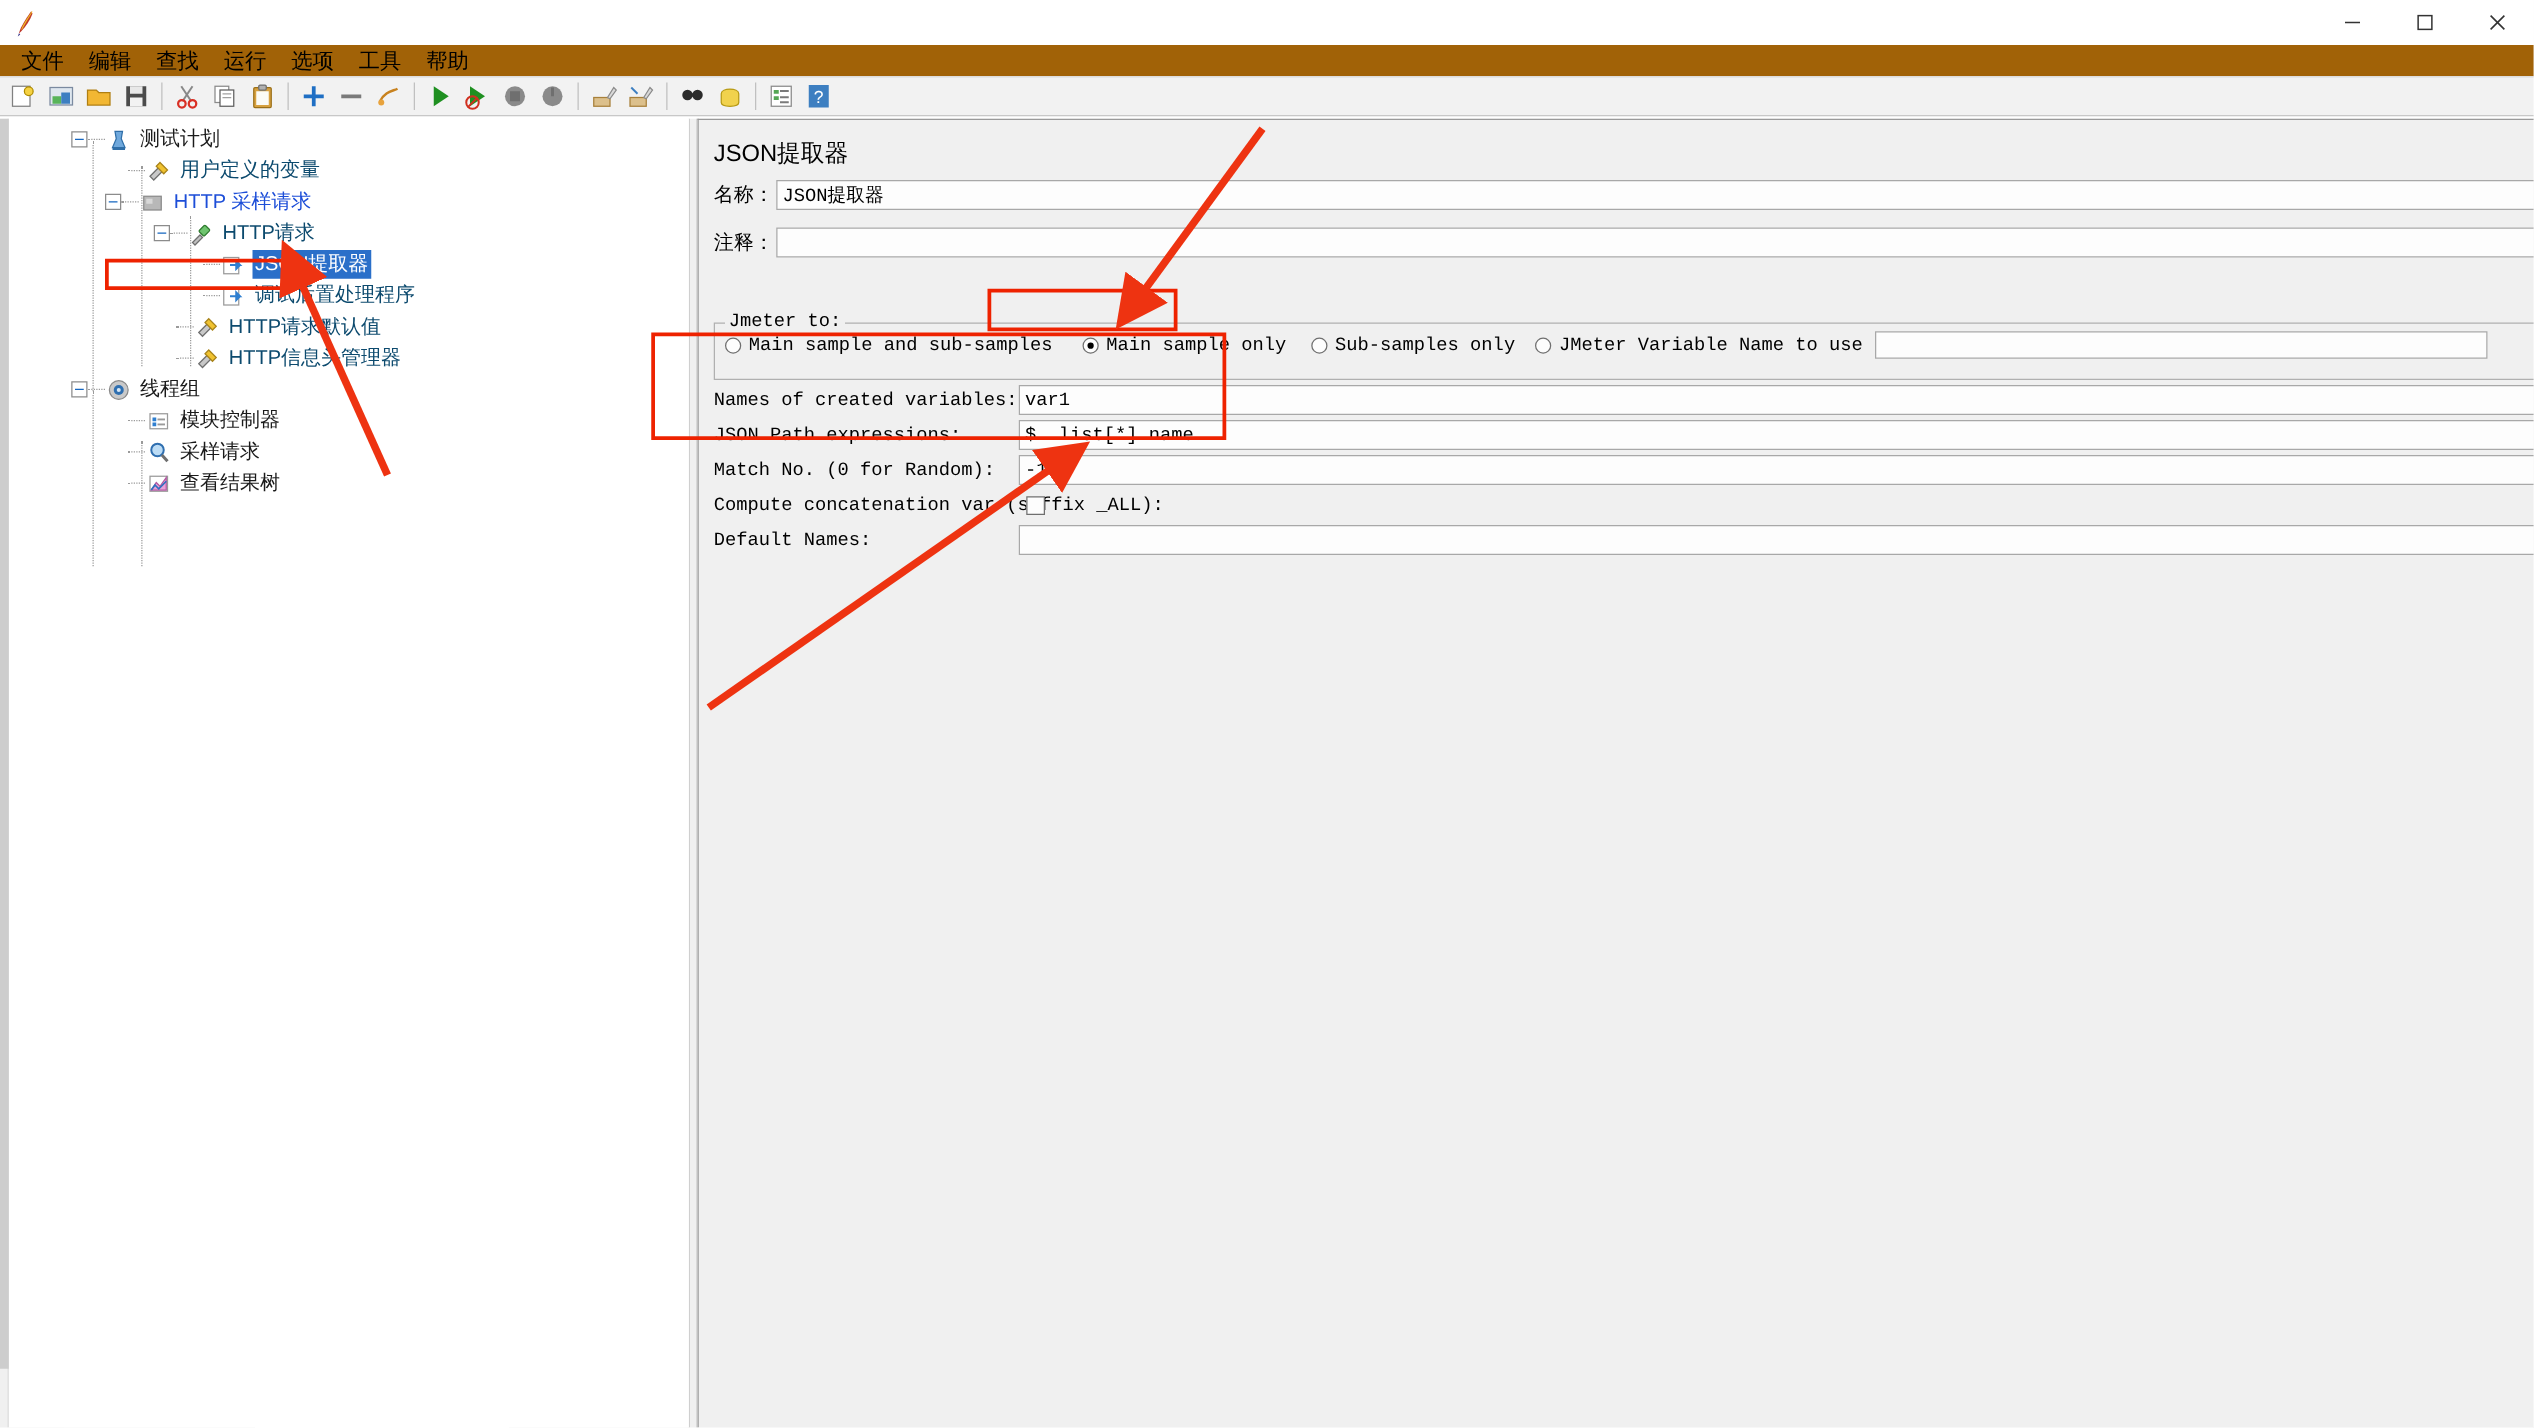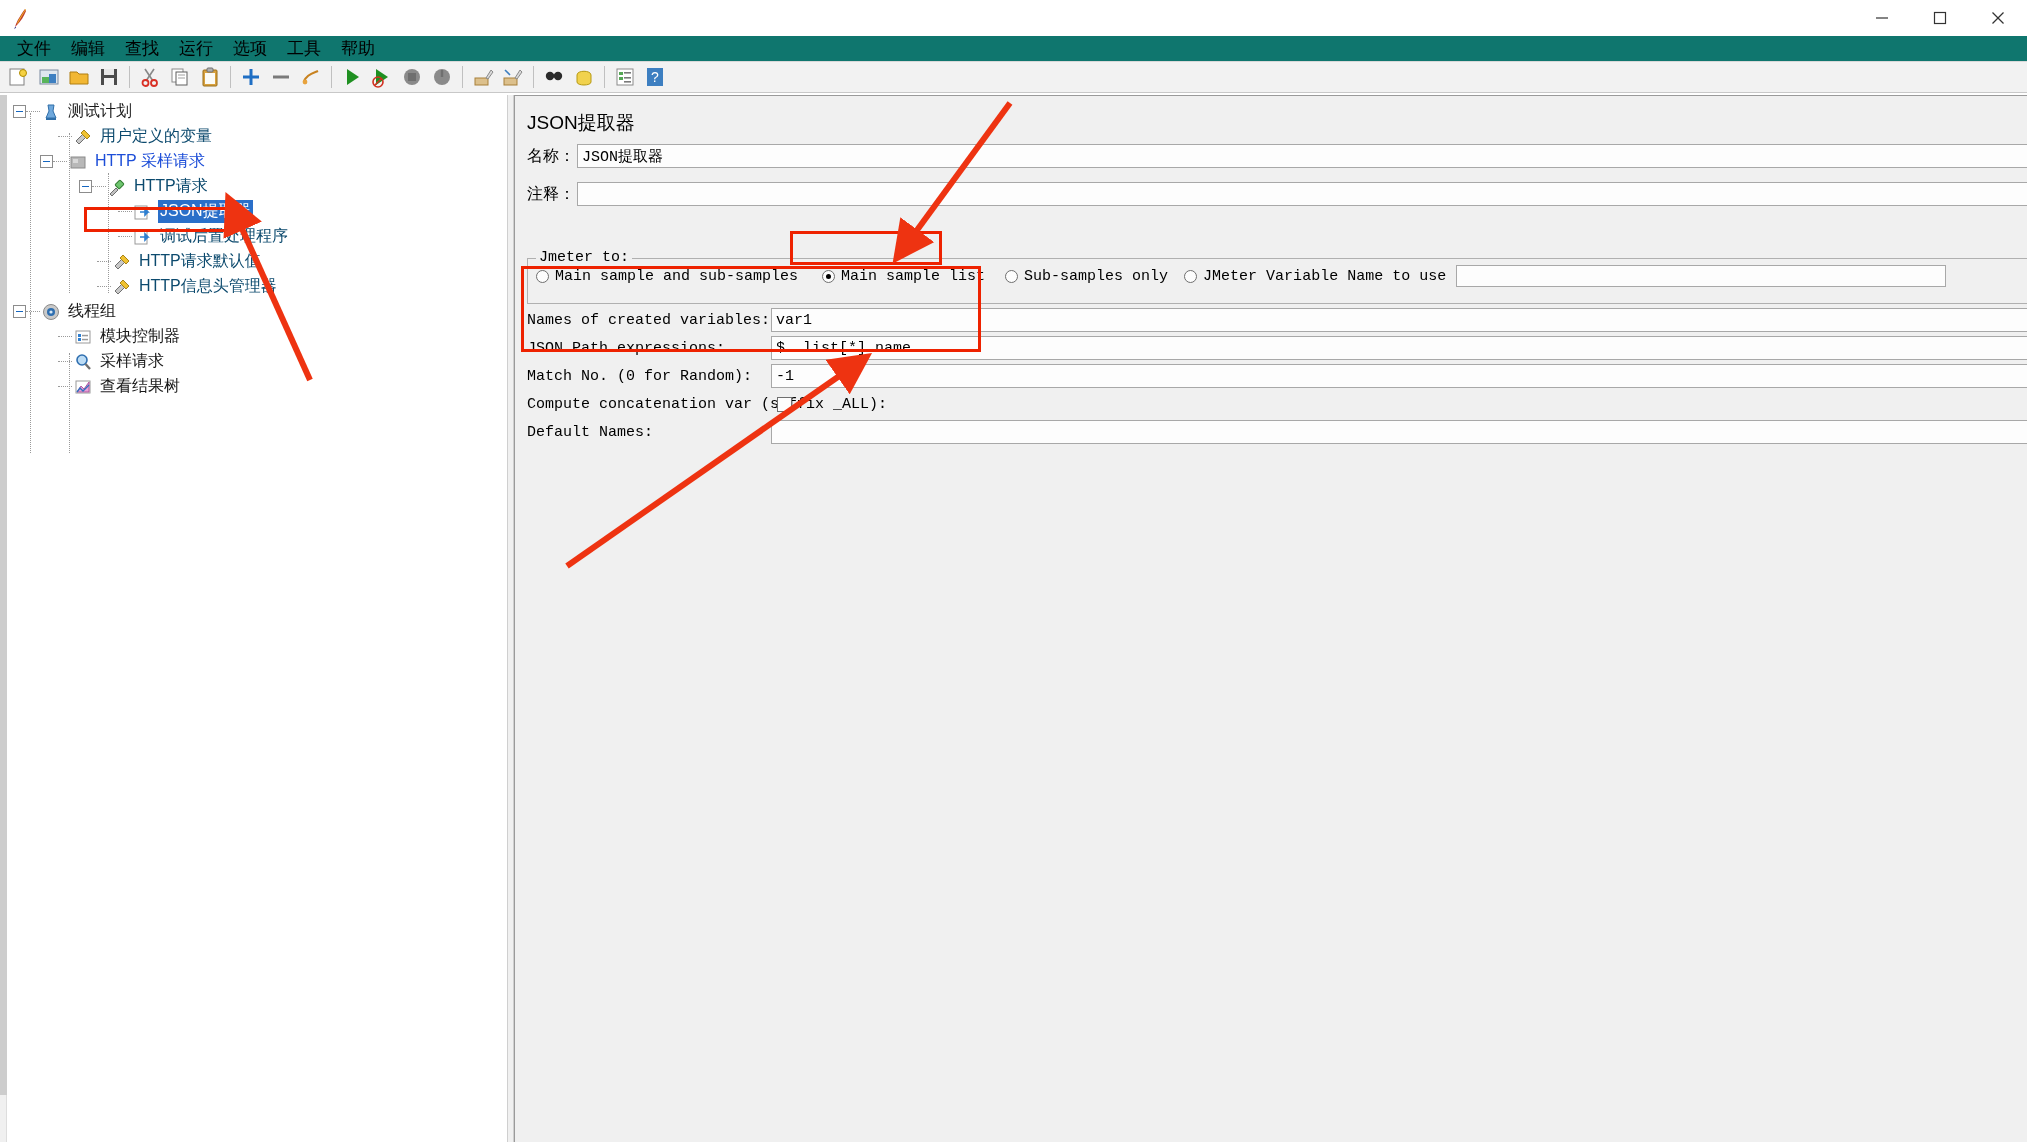--- a/index.html
+++ b/index.html
@@ -52,21 +52,21 @@
     justify-content: center;
     background: transparent;
     border: none;
     cursor: default;
   }
   .win-btn svg { display:block; }
 
   
   .menubar {
     height: 25px;
-    background: #0f766e;
+    background: #a16207;
     display: flex;
     align-items: center;
     padding-left: 7px;
     font-size: 17px;
     color: #000;
   }
   .menu-item {
     padding: 2px 10px;
     white-space: nowrap;
     cursor: default;
@@ -122,20 +122,21 @@
     width: 7px;
     height: 1000px;
     background: #cdcdcd;
   }
   .tree-panel {
     width: 500px;
     background: #ffffff;
     position: relative;
     flex: 0 0 auto;
     overflow: hidden;
+    margin-left: 44px;
   }
   .splitter {
     width: 7px;
     background: #f0f0f0;
     border-left: 1px solid #cfcfcf;
     border-right: 1px solid #cfcfcf;
     flex: 0 0 auto;
     cursor: col-resize;
   }
   .right-panel {
@@ -687,21 +688,21 @@
 
     <div class="fieldset">
       <div class="fieldset-legend">Jmeter to:</div>
       <div class="radio-row">
         <div class="radio-opt">
           <div class="radio-dot"></div>
           <div class="radio-label">Main sample and sub-samples</div>
         </div>
         <div class="radio-opt checked" style="margin-right:20px; margin-left:8px;">
           <div class="radio-dot"></div>
-          <div class="radio-label">Main sample list</div>
+          <div class="radio-label">Main sample only</div>
         </div>
         <div class="radio-opt">
           <div class="radio-dot"></div>
           <div class="radio-label">Sub-samples only</div>
         </div>
         <div class="radio-opt" style="margin-right:10px;">
           <div class="radio-dot"></div>
           <div class="radio-label">JMeter Variable Name to use</div>
         </div>
         <input class="finput" style="width: 490px; height: 22px;" value="">

